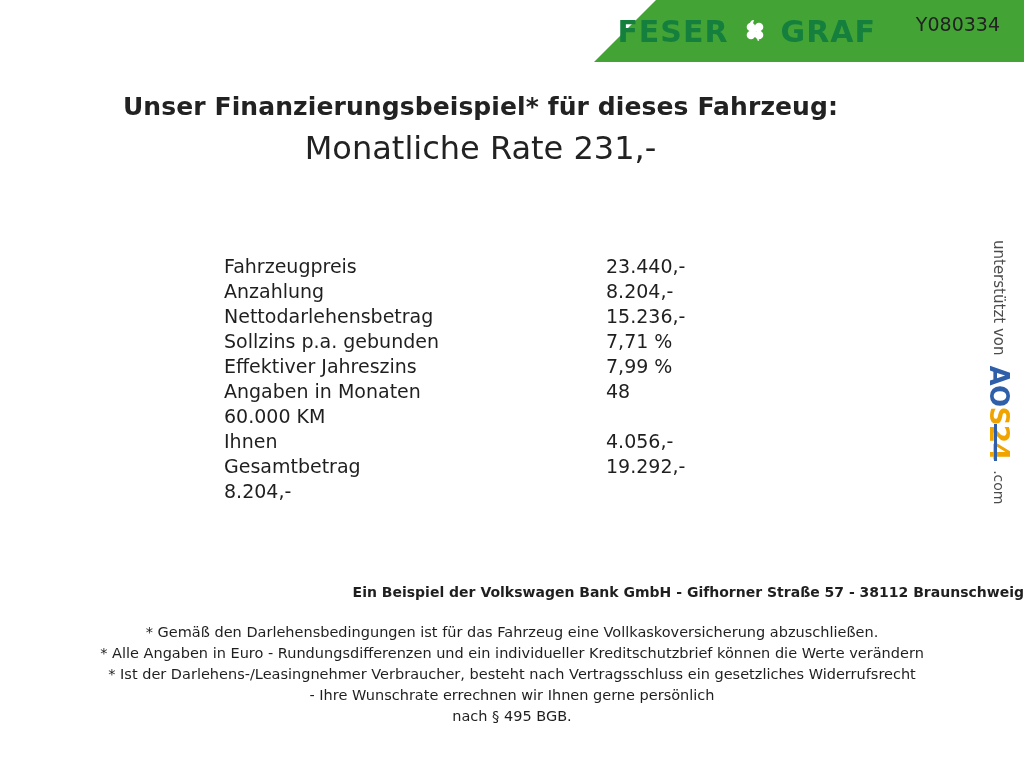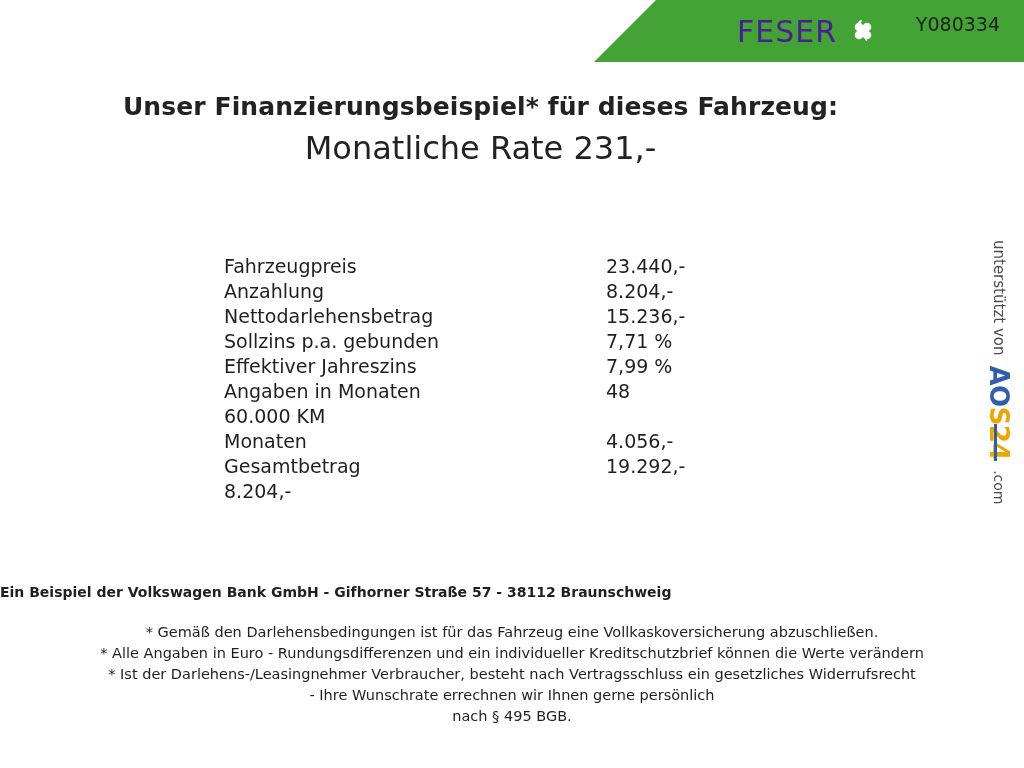--- a/index.html
+++ b/index.html
@@ -35,23 +35,23 @@
     clip-path: polygon(62px 0, 100% 0, 100% 100%, 0 100%);
   }
   .brand {
     position: absolute;
     top: 0;
     right: 148px;
     height: 62px;
     display: flex;
     align-items: center;
     gap: 13px;
-    color: #4c1d95;
+    color: #15803d;
     font-size: 30px;
-    font-weight: normal;
+    font-weight: bold;
     letter-spacing: 1px;
   }
   .brand-clover {
     display: inline-block;
     width: 26px;
     height: 26px;
     position: relative;
   }
   .brand-clover svg { display: block; }
   .stock-number {
@@ -107,21 +107,21 @@
   .finance-value {
     flex: 1;
   }
 
   
   .bank-line {
     position: absolute;
     top: 584px;
     left: 0;
     width: 1024px;
-    text-align: left;
+    text-align: right;
     font-size: 14px;
     font-weight: bold;
     color: #1f1f1f;
   }
   .notes {
     position: absolute;
     top: 622px;
     left: 0;
     width: 1024px;
     text-align: center;
@@ -197,20 +197,21 @@
         </g>
         <g fill="#ffffff">
           <circle cx="9" cy="9" r="4.3"></circle>
           <circle cx="17" cy="9" r="4.3"></circle>
           <circle cx="9" cy="17" r="4.3"></circle>
           <circle cx="17" cy="17" r="4.3"></circle>
           <rect x="12.3" y="12.3" width="1.4" height="11" transform="rotate(-20 13 13)"></rect>
         </g>
       </svg>
     </span>
+    <span>GRAF</span>
   </div>
 
   <div class="stock-number">Y080334</div>
 </div>
 
 <div class="title-block">
   <div class="title-line1">Unser Finanzierungsbeispiel* für dieses Fahrzeug:</div>
   <div class="title-line2">Monatliche Rate 231,-</div>
 </div>
 
@@ -236,21 +237,21 @@
     <span class="finance-value">7,99 %</span>
   </div>
   <div class="finance-row">
     <span class="finance-label">Angaben in Monaten</span>
     <span class="finance-value">48</span>
   </div>
   <div class="finance-row">
     <span class="finance-value">60.000 KM</span>
   </div>
   <div class="finance-row">
-    <span class="finance-label">Monaten</span>
+    <span class="finance-label">Ihnen</span>
     <span class="finance-value">4.056,-</span>
   </div>
   <div class="finance-row">
     <span class="finance-label">Gesamtbetrag</span>
     <span class="finance-value">19.292,-</span>
   </div>
   <div class="finance-row">
     <span class="finance-value">8.204,-</span>
   </div>
 </div>

